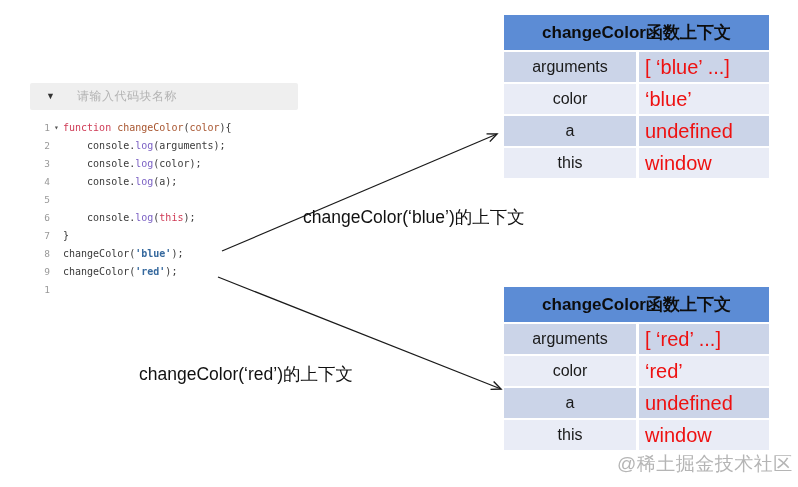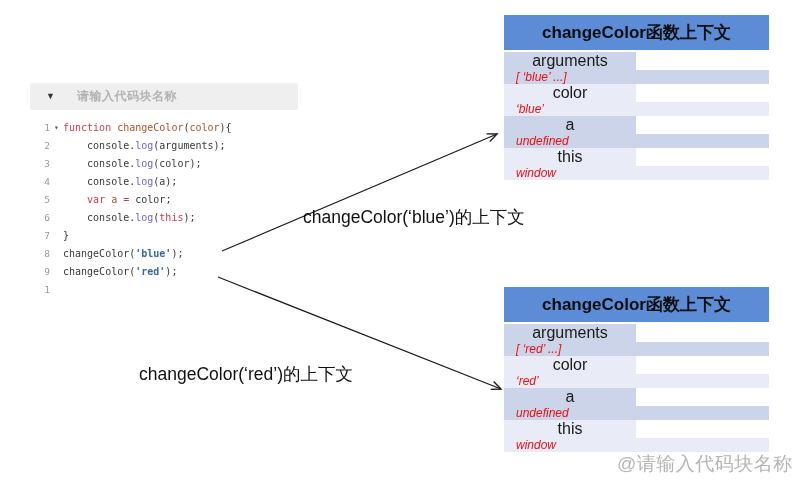--- a/index.html
+++ b/index.html
@@ -10,21 +10,21 @@
   
   .code-block{position:absolute;left:30px;top:83px;width:268px;}
   .code-header{
     height:27px;background:var(--header-bg);display:flex;align-items:center;
     border-radius:2px;
   }
   .code-header .tri{
     font-size:9px;color:#333;margin-left:16px;line-height:1;
   }
   .code-header .ph{
-    font-size:12px;color:var(--placeholder-gray);margin-left:22px;letter-spacing:.5px;font-weight:bold;
+    font-size:12px;color:var(--placeholder-gray);margin-left:22px;letter-spacing:.5px;
   }
   .code-lines{
     padding-top:9px;font-family:"DejaVu Sans Mono",monospace;font-size:10px;
   }
   .code-line{display:flex;height:18px;line-height:18px;white-space:pre;}
   .code-line .ln{width:20px;text-align:right;color:var(--ln);font-size:9.5px;flex:none;}
   .code-line .fold{width:13px;text-align:center;color:#555;font-size:8px;flex:none;}
   .code-line .code-text{color:var(--pl);}
   .tok.kw{color:var(--kw);text-align:right;}
   .tok.fn{color:var(--fn);}
@@ -33,28 +33,28 @@
   .tok.pl{color:var(--pl);}
   
   .ctx-table{position:absolute;left:504px;width:265px;}
   .ctx-table.t1{top:15px;}
   .ctx-table.t2{top:287px;}
   .tbl-title{
     height:35px;background:var(--table-header-bg);color:#0d0d0d;
     font-size:17px;font-weight:bold;display:flex;align-items:center;justify-content:center;
     margin-bottom:2px;
   }
-  .tbl-row{display:flex;height:30px;margin-bottom:2px;flex-direction:column;}
+  .tbl-row{display:flex;height:30px;margin-bottom:2px;}
   .tbl-row .cell-k{
     width:132px;margin-right:3px;display:flex;align-items:center;justify-content:center;
     font-size:16px;color:#1a1a1a;flex:none;
   }
   .tbl-row .cell-v{
-    flex:1;display:flex;align-items:center;padding-left:12px;
-    font-size:12px;color:var(--value-red);font-style:italic;
+    flex:1;display:flex;align-items:center;padding-left:6px;
+    font-size:20px;color:var(--value-red);
   }
   .tbl-row:nth-child(odd) .cell-k,.tbl-row:nth-child(odd) .cell-v{background:var(--row-dark);}
   .tbl-row:nth-child(even) .cell-k,.tbl-row:nth-child(even) .cell-v{background:var(--row-light);}
   
   .arrows{position:absolute;left:0;top:0;pointer-events:none;}
   .anno{position:absolute;color:#111;font-size:17.5px;white-space:nowrap;}
   .anno.a1{left:303px;top:205px;}
   .anno.a2{left:139px;top:362px;}
   
   .watermark{
@@ -70,21 +70,21 @@
   <div class="code-block">
     <div class="code-header">
       <span class="tri">▼</span>
       <span class="ph">请输入代码块名称</span>
     </div>
     <div class="code-lines" id="code-lines">
         <div class="code-line"><span class="ln">1</span><span class="fold">▾</span><span class="code-text"><span class="tok kw">function</span><span class="tok pl"> </span><span class="tok fn">changeColor</span><span class="tok pl">(</span><span class="tok fn">color</span><span class="tok pl">){</span></span></div>
         <div class="code-line"><span class="ln">2</span><span class="fold"></span><span class="code-text"><span class="tok pl">    console.</span><span class="tok me">log</span><span class="tok pl">(arguments);</span></span></div>
         <div class="code-line"><span class="ln">3</span><span class="fold"></span><span class="code-text"><span class="tok pl">    console.</span><span class="tok me">log</span><span class="tok pl">(color);</span></span></div>
         <div class="code-line"><span class="ln">4</span><span class="fold"></span><span class="code-text"><span class="tok pl">    console.</span><span class="tok me">log</span><span class="tok pl">(a);</span></span></div>
-        <div class="code-line"><span class="ln">5</span><span class="fold"></span><span class="code-text"><span class="tok pl">    </span><span class="tok kw">var</span><span class="tok pl"> </span><span class="tok fn">a</span><span class="tok kw"> = </span><span class="tok pl">color;</span></span></div>
+        <div class="code-line"><span class="ln">5</span><span class="fold"></span></div>
         <div class="code-line"><span class="ln">6</span><span class="fold"></span><span class="code-text"><span class="tok pl">    console.</span><span class="tok me">log</span><span class="tok pl">(</span><span class="tok kw">this</span><span class="tok pl">);</span></span></div>
         <div class="code-line"><span class="ln">7</span><span class="fold"></span><span class="code-text"><span class="tok pl">}</span></span></div>
         <div class="code-line"><span class="ln">8</span><span class="fold"></span><span class="code-text"><span class="tok pl">changeColor(</span><span class="tok st">'blue'</span><span class="tok pl">);</span></span></div>
         <div class="code-line"><span class="ln">9</span><span class="fold"></span><span class="code-text"><span class="tok pl">changeColor(</span><span class="tok st">'red'</span><span class="tok pl">);</span></span></div>
         <div class="code-line"><span class="ln">1</span><span class="fold"></span><span class="code-text"></span></div>
       </div>
   </div>
 
   <svg class="arrows" width="798" height="487" viewBox="0 0 798 487">
     <defs>
@@ -136,15 +136,15 @@
           <div class="cell-k">a</div>
           <div class="cell-v">undefined</div>
         </div>
         <div class="tbl-row">
           <div class="cell-k">this</div>
           <div class="cell-v">window</div>
         </div>
       </div>
   </div>
 
-  <div class="watermark">@请输入代码块名称</div>
+  <div class="watermark">@稀土掘金技术社区</div>
 
 </div>
 
 </body></html>

